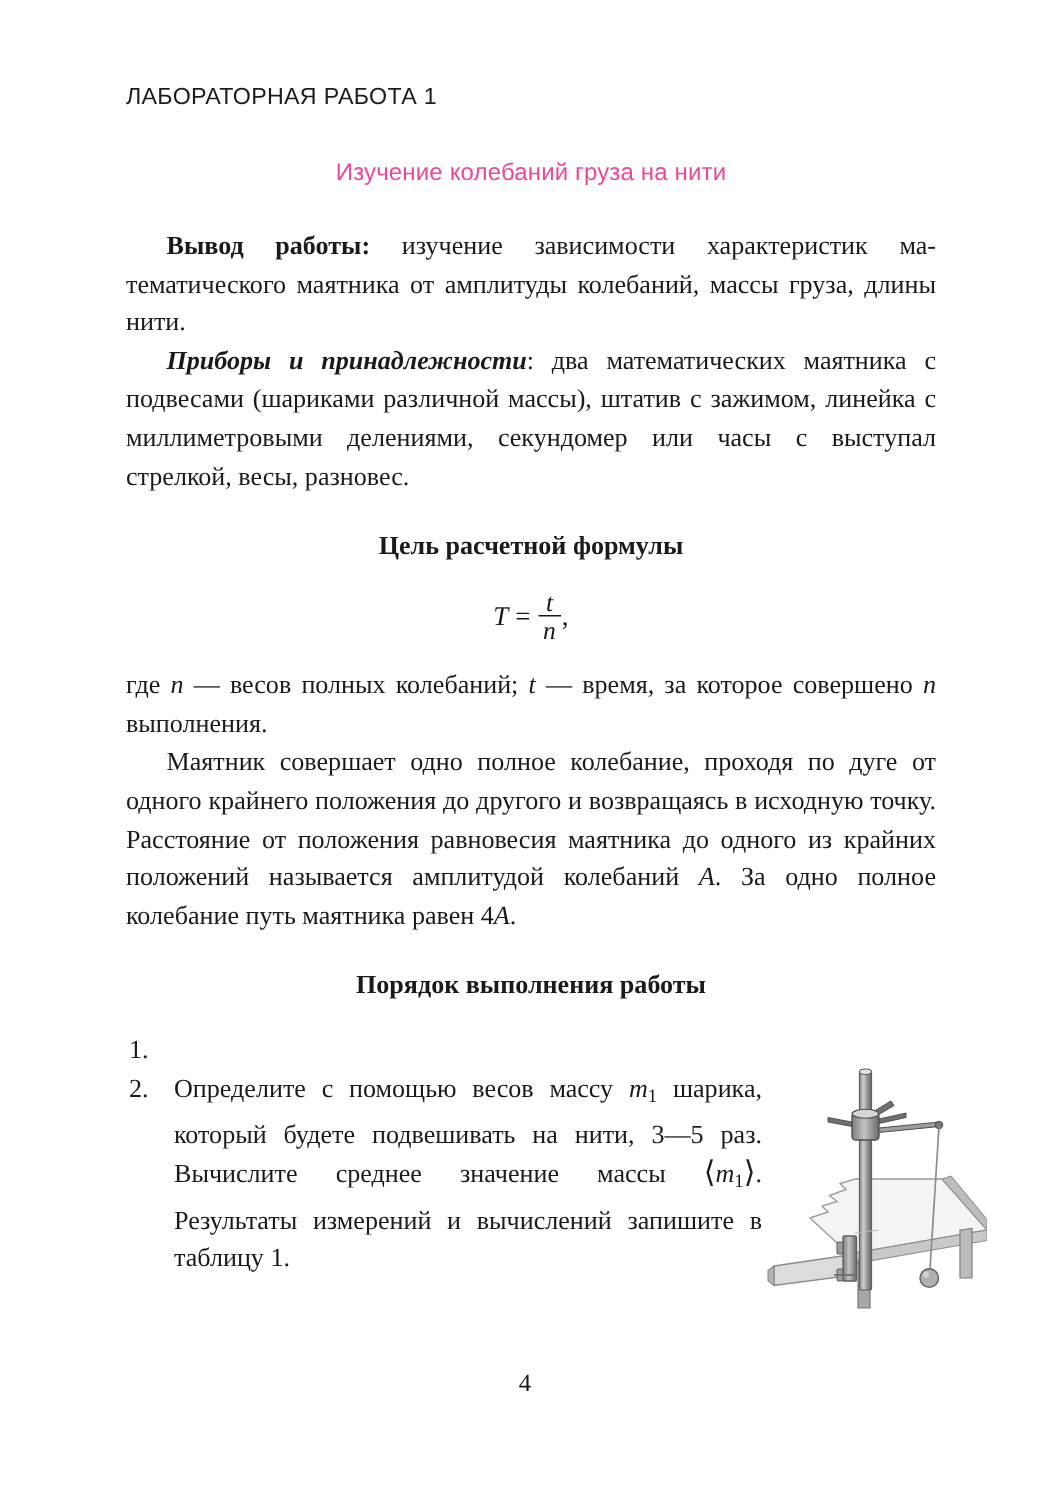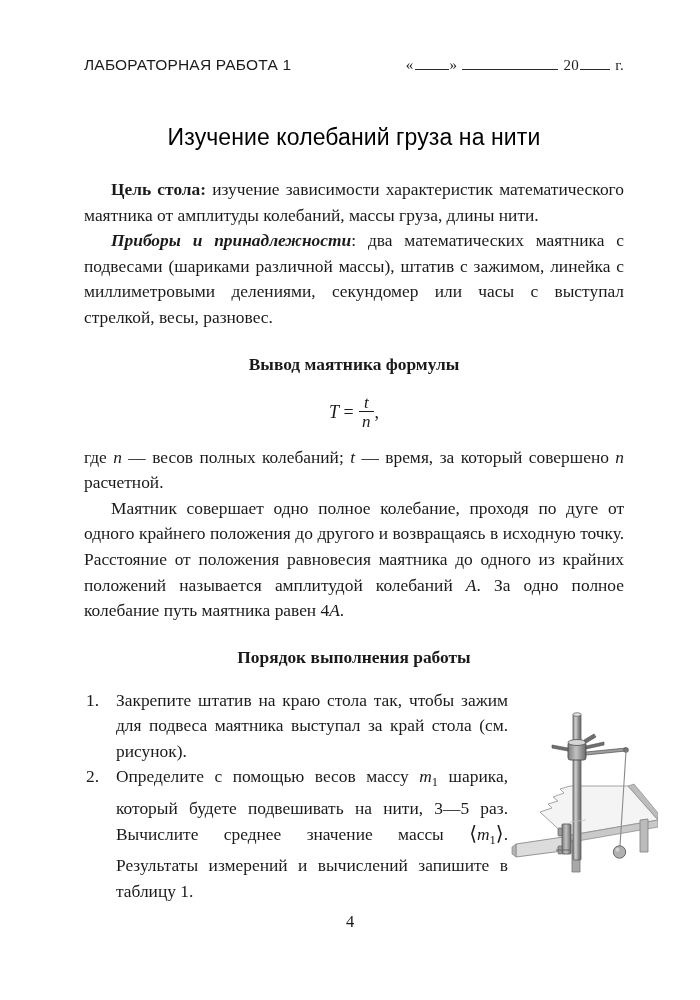--- a/index.html
+++ b/index.html
@@ -50,26 +50,26 @@
     border-bottom: 1.3px solid #2a2a2a;
     vertical-align: baseline;
     margin: 0 1px;
   }
   .rule-sm { width: 34px; }
   .rule-md { width: 96px; }
   .rule-xs { width: 30px; }
 
   
   .doc-title {
-    margin-top: 48px;
+    margin-top: 31px;
     text-align: center;
     font-family: "Liberation Sans", "DejaVu Sans", sans-serif;
-    font-size: 23px;
+    font-size: 16px;
     font-weight: 400;
-    color: #000000;
+    color: #ec4899;
     letter-spacing: 0.1px;
   }
 
   
   .para {
     font-size: 17.4px;
     line-height: 25.6px;
     text-align: justify;
     text-justify: inter-word;
     margin: 0;
@@ -175,44 +175,42 @@
 </style>
 </head>
 <body>
 
 <div class="page">
 
   <div class="content">
 
     <div class="runhead">
       <span>ЛАБОРАТОРНАЯ РАБОТА 1</span>
-      <span class="runhead-right"><span>«</span><span class="rule rule-sm"></span><span>»</span>&nbsp;<span class="rule rule-md"></span>&nbsp;<span>20</span><span class="rule rule-xs"></span>&nbsp;<span>г.</span></span>
     </div>
 
     <h1 class="doc-title">Изучение колебаний груза на нити</h1>
 
-    <p class="para indent first"><span class="lead-b">Цель стола:</span><span> изучение зависимости характеристик ма­тематического маятника от амплитуды колебаний, массы гру­за, длины нити.</span></p>
+    <p class="para indent first"><span class="lead-b">Вывод работы:</span><span> изучение зависимости характеристик ма­тематического маятника от амплитуды колебаний, массы гру­за, длины нити.</span></p>
 
     <p class="para indent"><span class="lead-bi">Приборы и принадлежности</span><span>:</span><span> два математических маятника с подвесами (шариками различной массы), штатив с зажимом, линейка с миллиметровыми делениями, секундомер или часы с выступал стрелкой, весы, разновес.</span></p>
 
-    <p class="sec-head sp1">Вывод маятника формулы</p>
+    <p class="sec-head sp1">Цель расчетной формулы</p>
 
 
     <div class="formula"><span class="fvar">T</span>&nbsp;<span>=</span>&nbsp;<span class="frac"><span class="num">t</span><span class="den">n</span></span><span>,</span></div>
 
-    <p class="para"><span>где </span><span class="v">n</span><span> — весов полных колебаний; </span><span class="v">t</span><span> — время, за который совершено </span><span class="v">n</span><span> расчетной.</span></p>
+    <p class="para"><span>где </span><span class="v">n</span><span> — весов полных колебаний; </span><span class="v">t</span><span> — время, за которое совершено </span><span class="v">n</span><span> выполнения.</span></p>
 
     <p class="para indent"><span>Маятник совершает одно полное колебание, проходя по дуге от одного крайнего положения до другого и возвращаясь в исходную точку. Расстояние от положения равновесия маятника до одного из крайних положений называется амплитудой колебаний </span><span class="v">A</span><span>. За одно полное колебание путь маятника равен 4</span><span class="v">A</span><span>.</span></p>
 
     <p class="sec-head sp2">Порядок выполнения работы</p>
 
     <ol class="steps">
       <li class="step">
         <span class="step-num">1.</span>
-        <span class="step-body narrow">Закрепите штатив на краю стола так, чтобы зажим для подвеса маятника выступал за край стола (см. рисунок).</span>
       </li>
       <li class="step">
         <span class="step-num">2.</span>
         <span class="step-body narrow"><span>Определите с помощью весов массу </span><span class="v">m</span><span class="sub">1</span><span> шарика, который будете подвешивать на нити, 3—5 раз. Вычислите среднее значение массы </span><span class="angl">⟨</span><span class="v">m</span><span class="sub">1</span><span class="angl">⟩</span><span>. Результаты измерений и вычислений запишите в таблицу 1.</span></span>
       </li>
     </ol>
 
   </div>
 
   <div class="figure">

